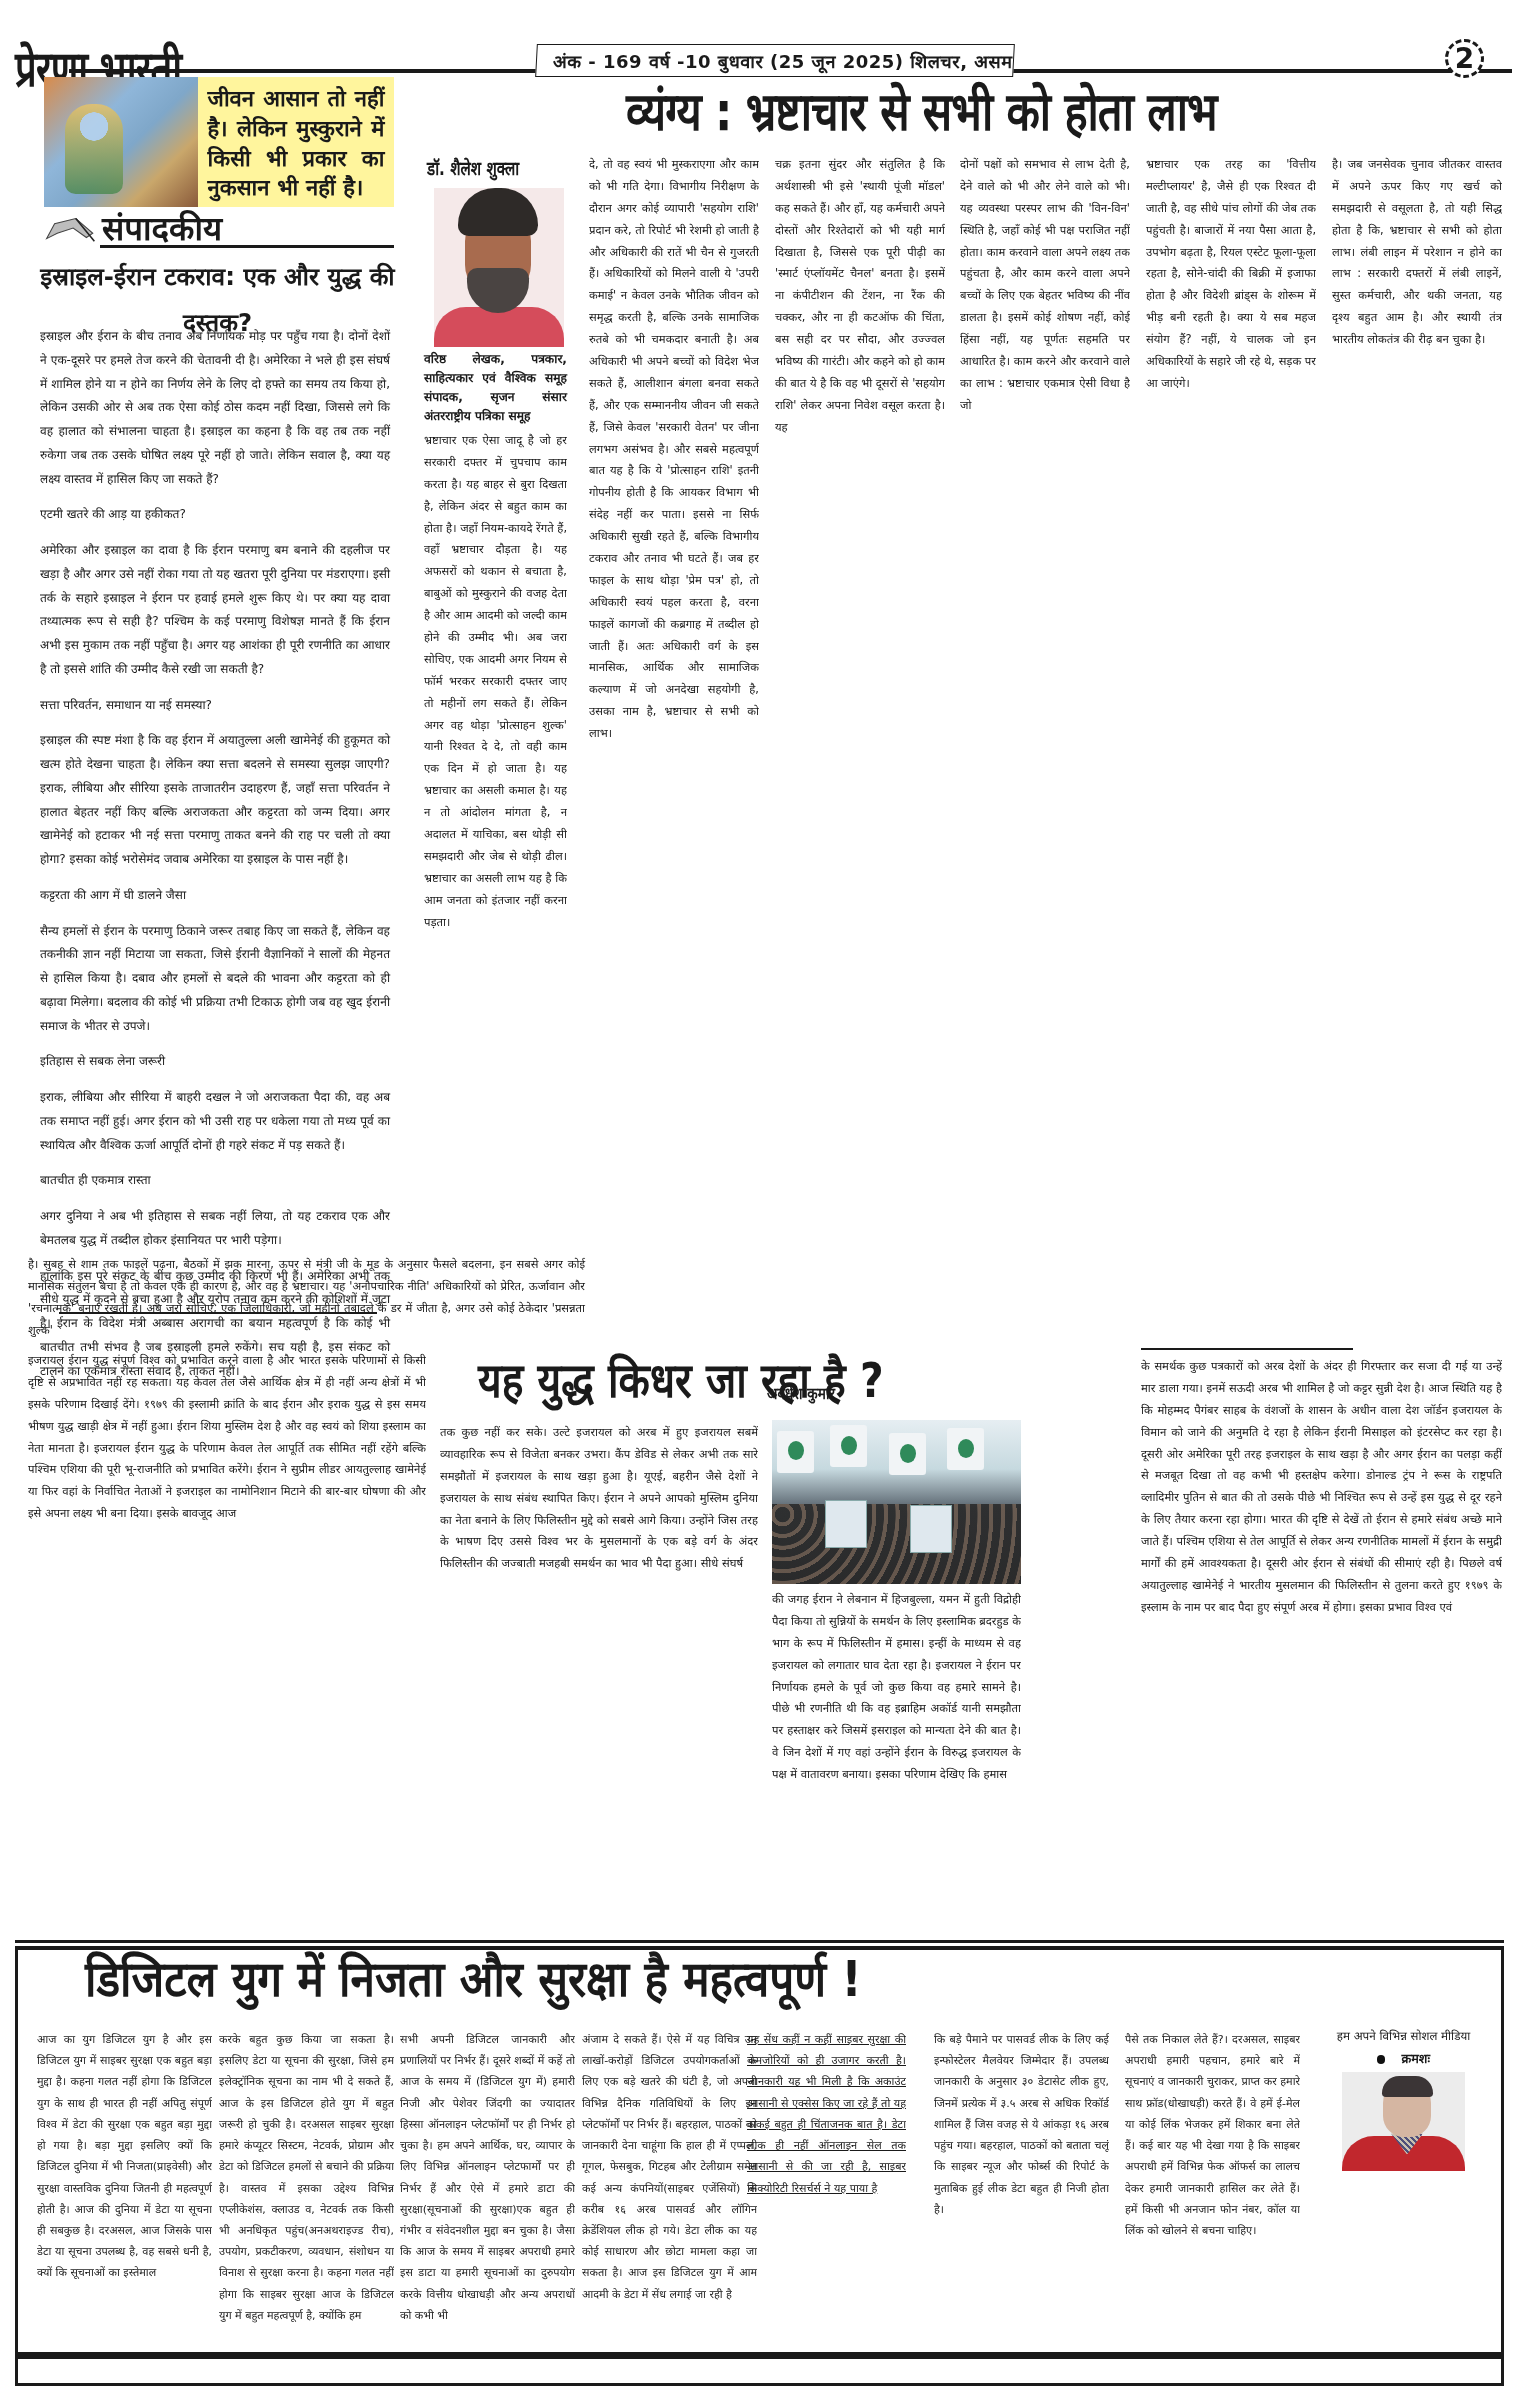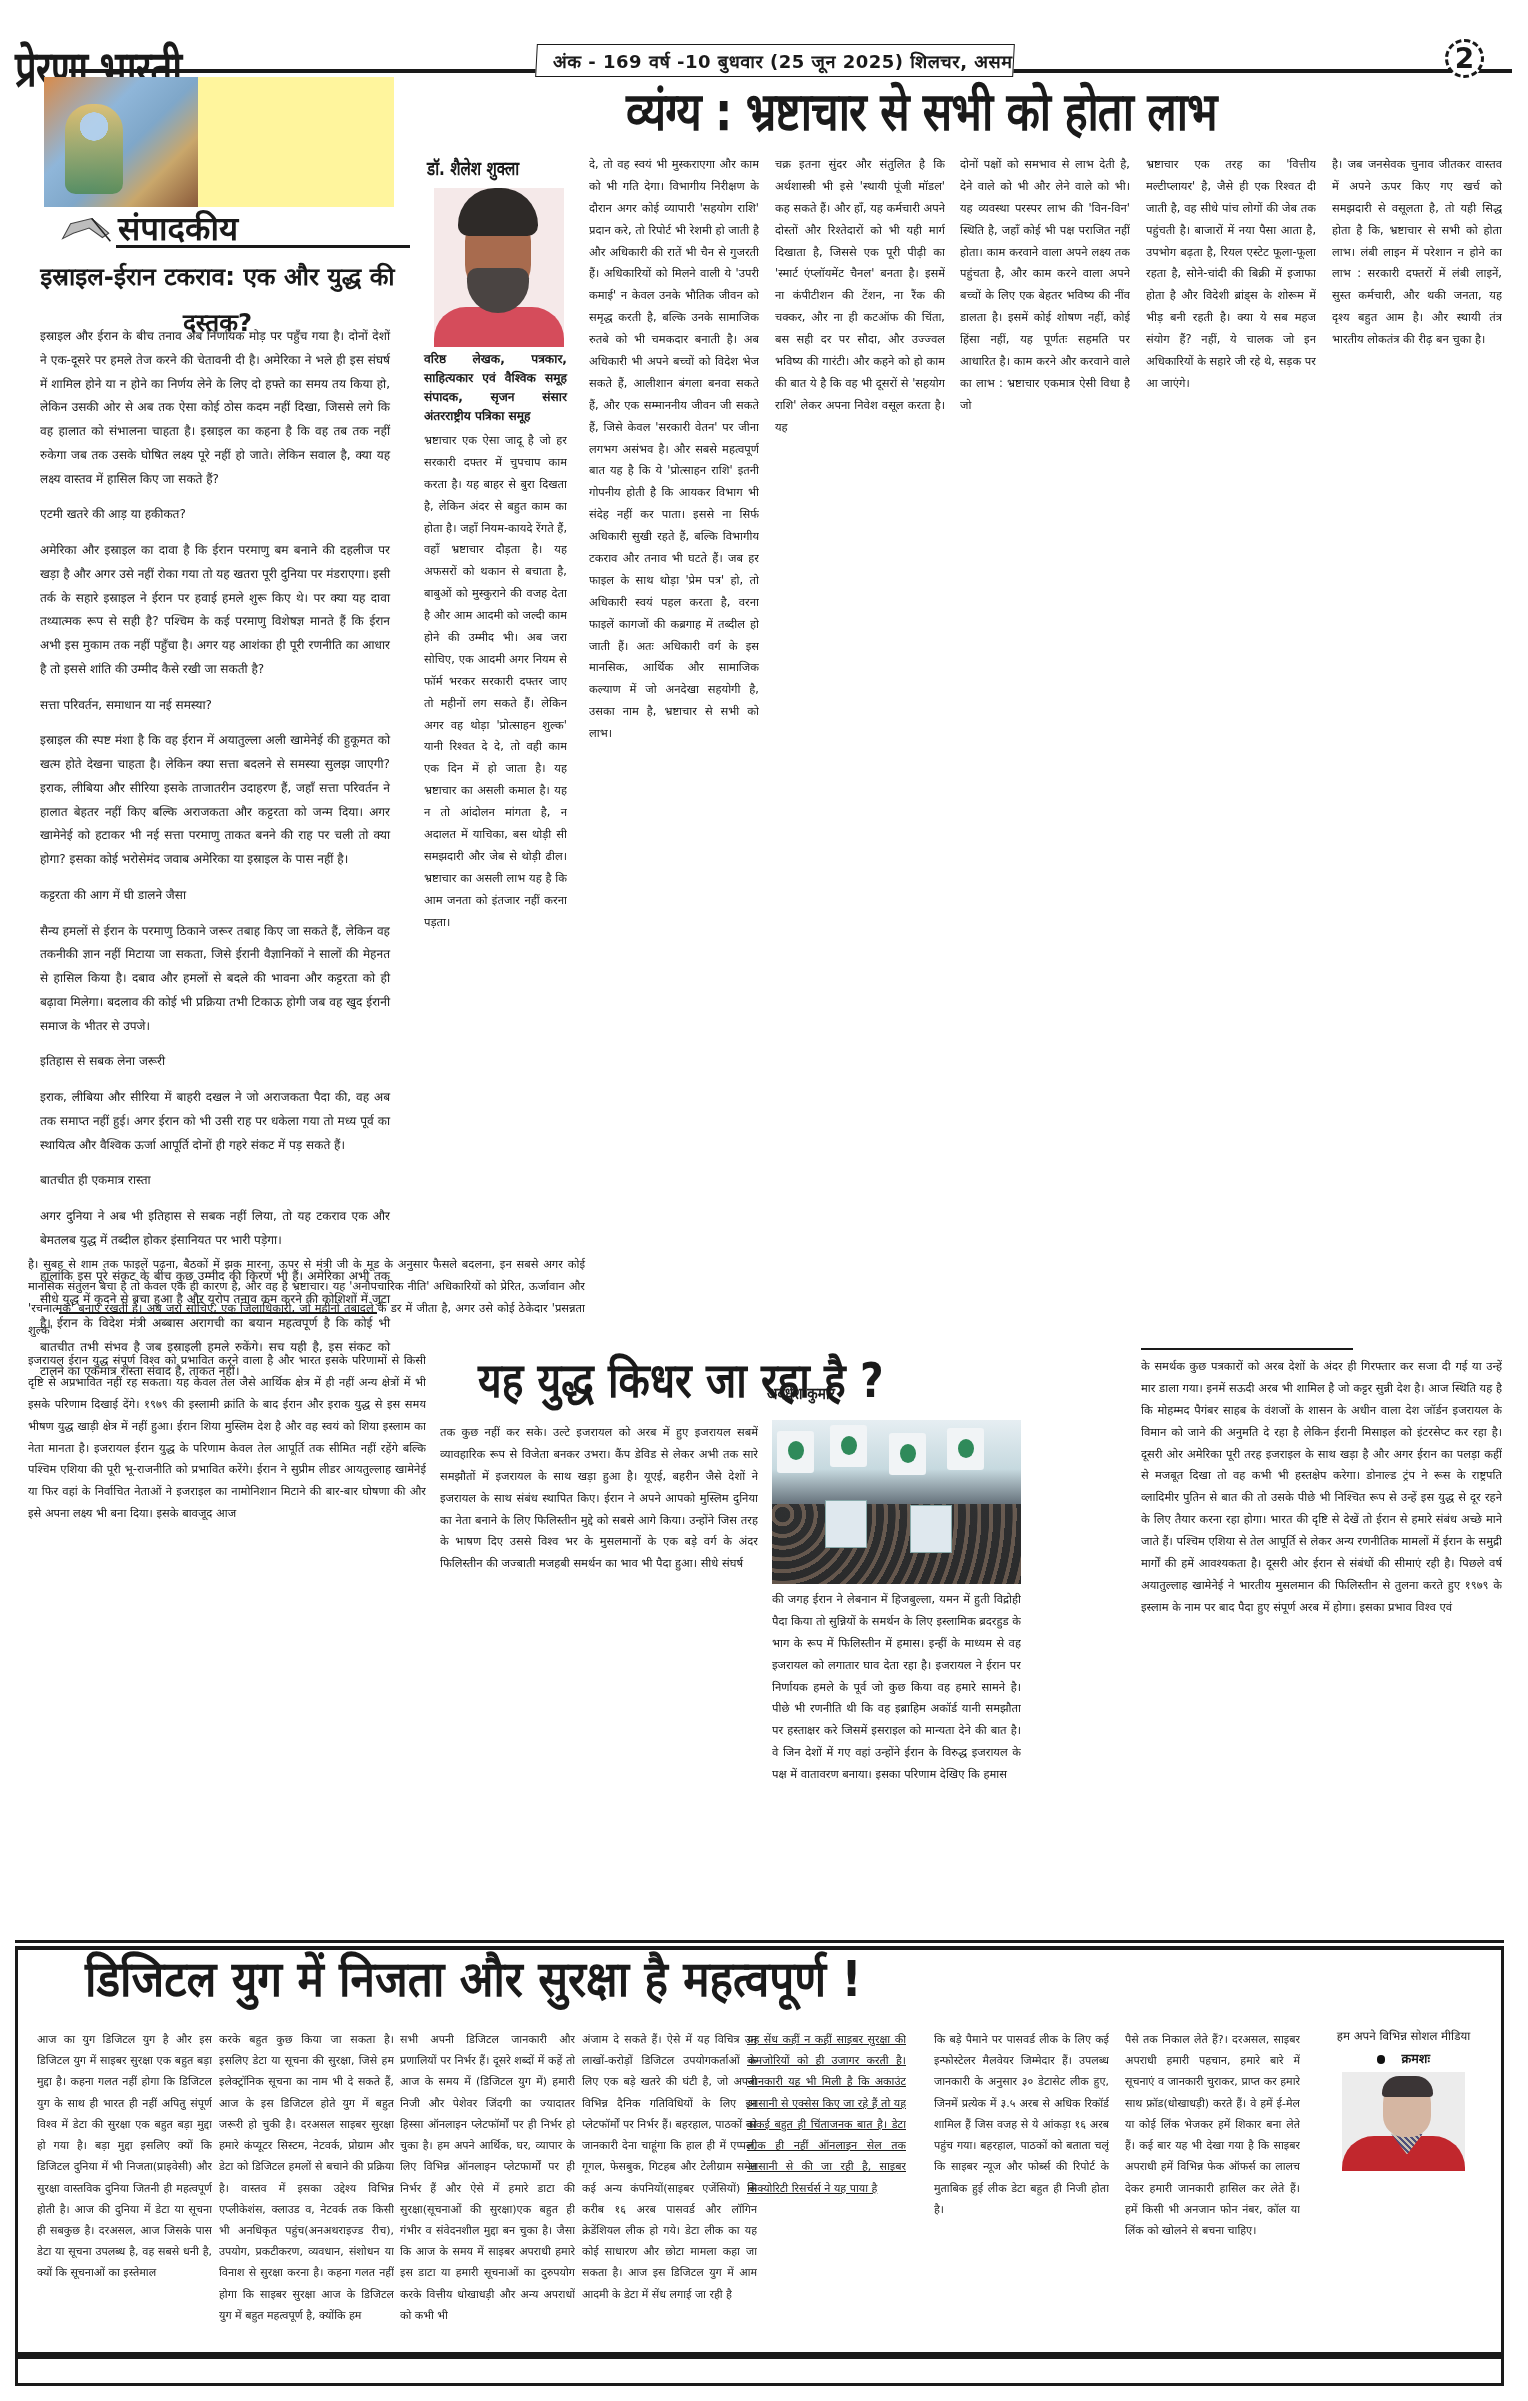--- a/index.html
+++ b/index.html
@@ -14,21 +14,21 @@
   .issue-text { font-size: 18px; font-weight: bold; letter-spacing: 0.5px; transform: skewX(3deg); }
   .page-num { left: 1445px; top: 39px; width: 39px; height: 39px; border: 3.2px dashed #1a1a1a; border-radius: 50%; background: #fff; display: flex; align-items: center; justify-content: center; font-size: 28px; font-weight: bold; }
 
   
   .quote-box { left: 44px; top: 77px; width: 350px; height: 130px; background: #fff59d; display: flex; }
   .quote-img { width: 154px; height: 130px; background: linear-gradient(135deg, #d98b4a 0%, #8fb6d9 35%, #7fa7c9 55%, #c9a76b 75%, #8a5a3a 100%); position: relative; }
   .quote-img .figure { position: absolute; left: 21px; top: 26.5px; width: 58px; height: 90px; border-radius: 26.5px 26.5px 10.6px 10.6px; background: radial-gradient(circle at 50% 25%, #b8d4ef 0 14px, transparent 14.3px), linear-gradient(#e7c36b, #4f8a54); opacity: .85; }
   .quote-text { flex: 1; padding: 7.4px 9.6px; font-size: 22px; font-weight: bold; line-height: 1.35; text-align: justify; }
 
   
-  .editorial-logo { left: 60px; top: 212px; width: 350px; height: 37px; }
+  .editorial-logo { left: 44px; top: 212px; width: 350px; height: 37px; }
   .pen-icon { position: absolute; left: 0; top: 0; width: 53px; height: 32px; }
   .editorial-label { position: absolute; left: 58px; top: 0; font-size: 33px; font-weight: bold; line-height: 1; }
   .editorial-rule { position: absolute; left: 56px; top: 33px; width: 294px; height: 2.7px; background: #1a1a1a; }
   .editorial-headline { left: 32px; top: 254px; width: 371px; font-size: 24.4px; font-weight: bold; text-align: center; line-height: 1.9; }
   .editorial-body { left: 28px; top: 313px; width: 374px; font-size: 12px; line-height: 1.98; text-align: justify; }
   .editorial-body p { margin: 12px; }
   .editorial-body .sub { font-weight: normal; }
   .ed-end-rule { left: 37px; top: 1215px; width: 207px; height: 2.1px; background: #1a1a1a; }
 
   
@@ -80,20 +80,21 @@
 <div class="abs masthead-rule"></div>
 <div class="abs issue-box">
   <span class="issue-text">अंक - 169 वर्ष -10 बुधवार (25 जून 2025) शिलचर, असम</span>
 </div>
 <div class="abs page-num">2</div>
 
 <div class="abs quote-box">
   <div class="quote-img">
       <div class="figure"></div>
     </div>
+  <div class="quote-text">जीवन आसान तो नहीं है। लेकिन मुस्कुराने में किसी भी प्रकार का नुकसान भी नहीं है।</div>
 </div>
 
 <div class="abs editorial-logo">
   <svg class="pen-icon" viewBox="0 0 100 60">
     <path d="M5 50 L20 22 L60 12 L92 40 L80 48 L55 30 L25 40 Z" fill="#bdbdbd" stroke="#444" stroke-width="2"></path>
     <line x1="60" y1="12" x2="95" y2="55" stroke="#222" stroke-width="3"></line>
   </svg>
   <span class="editorial-label">संपादकीय</span>
   <div class="editorial-rule"></div>
 </div>

